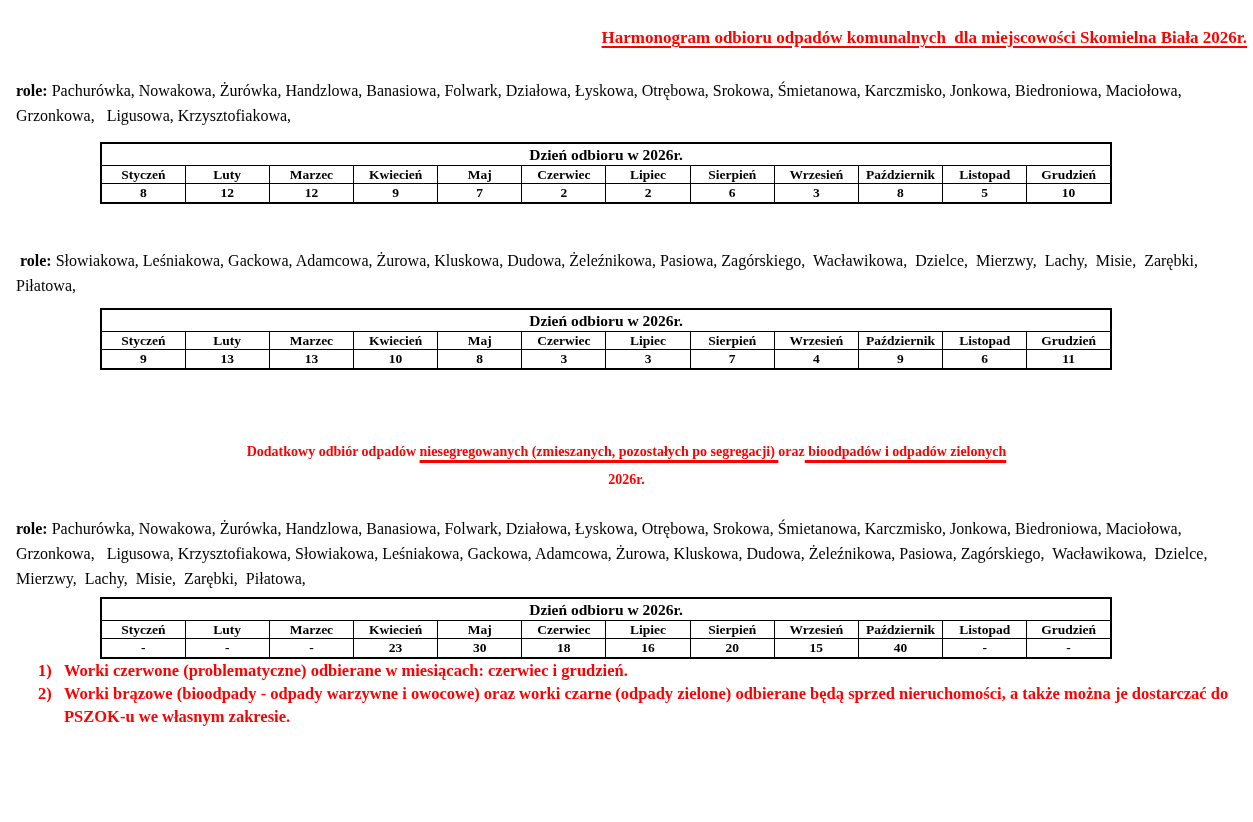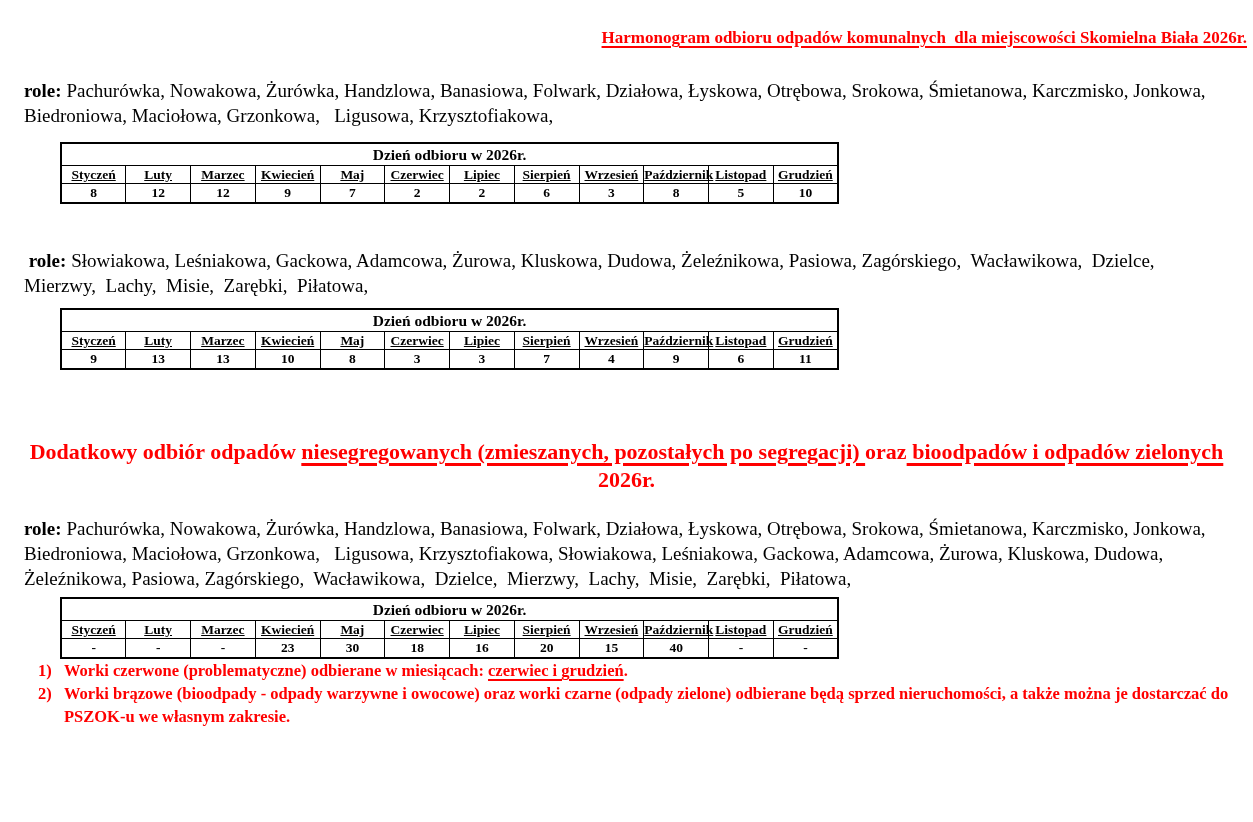--- a/index.html
+++ b/index.html
@@ -11,62 +11,62 @@
   }
   .title {
     margin:28px 6px 0; text-align:right;
     font-size:17px; font-weight:bold; color:var(--red);
   }
   .title .u {
     white-space:pre-wrap;
     text-decoration:underline; text-decoration-thickness:2px; text-underline-offset:3px;
   }
   .streets {
-    margin:0 24px; font-size:19px; line-height:25px;
+    margin:0 16px; font-size:16px; line-height:25px;
     white-space:pre-wrap;
   }
   .streets b { font-weight:bold; white-space:pre-wrap; }
   .p1 { margin-top:30px; }
   .p2 { margin-top:44px; }
   .p3 { margin-top:22px; }
 
   table.sched {
     border-collapse:collapse; table-layout:fixed;
-    margin-left:60px; width:779px;
+    margin-left:100px; width:1012px;
     border:2px solid #000;
   }
   .t1 { margin-top:14px; }
   .t2 { margin-top:10px; }
   .t3 { margin-top:6px; }
   table.sched th, table.sched td {
     border:1px solid #000; padding:0;
     text-align:center; font-weight:bold; color:var(--ink);
   }
   table.sched tr.cap th { font-size:15.5px; height:21px; }
-  table.sched tr.months th { font-size:13.5px; height:17px;text-decoration:underline; }
+  table.sched tr.months th { font-size:13.5px; height:17px; }
   table.sched tr.days td { font-size:13.5px; height:18px; }
 
   .heading2 {
     margin:68px 10px 0; text-align:center;
-    color:var(--red); font-weight:bold; font-size:22px; line-height:28px;
+    color:var(--red); font-weight:bold; font-size:14px; line-height:28px;
   }
   .heading2 span { white-space:pre-wrap; }
   .u2 { text-decoration:underline; text-decoration-thickness:3px; text-underline-offset:4px; }
 
   .uwaga {
     margin:60px 0 0 8px;
     color:var(--red); font-weight:bold; font-size:16.5px; line-height:23px;
   }
   .note {
     display:flex; margin:0 4px 0 38px;
     color:var(--red); font-weight:bold; font-size:16.5px; line-height:23px;
   }
   .note .num { flex:0 0 26px; }
   .note .txt { flex:1; white-space:pre-wrap; }
-  .u3 { text-decoration:underline; text-decoration-thickness:2px; text-underline-offset:3px; }
+  .u3 { text-decoration-thickness:2px; text-underline-offset:3px; }
 </style>
 </head>
 <body>
 
 <div>
 
   <h1 class="title"><span class="u">Harmonogram odbioru odpadów komunalnych  dla miejscowości Skomielna Biała 2026r.</span></h1>
 
   <p class="streets p1"><b>role:</b><span> Pachurówka, Nowakowa, Żurówka, Handzlowa, Banasiowa, Folwark, Działowa, Łyskowa, Otrębowa, Srokowa, Śmietanowa, Karczmisko, Jonkowa, Biedroniowa, Maciołowa, Grzonkowa,   Ligusowa, Krzysztofiakowa,</span></p>
 

